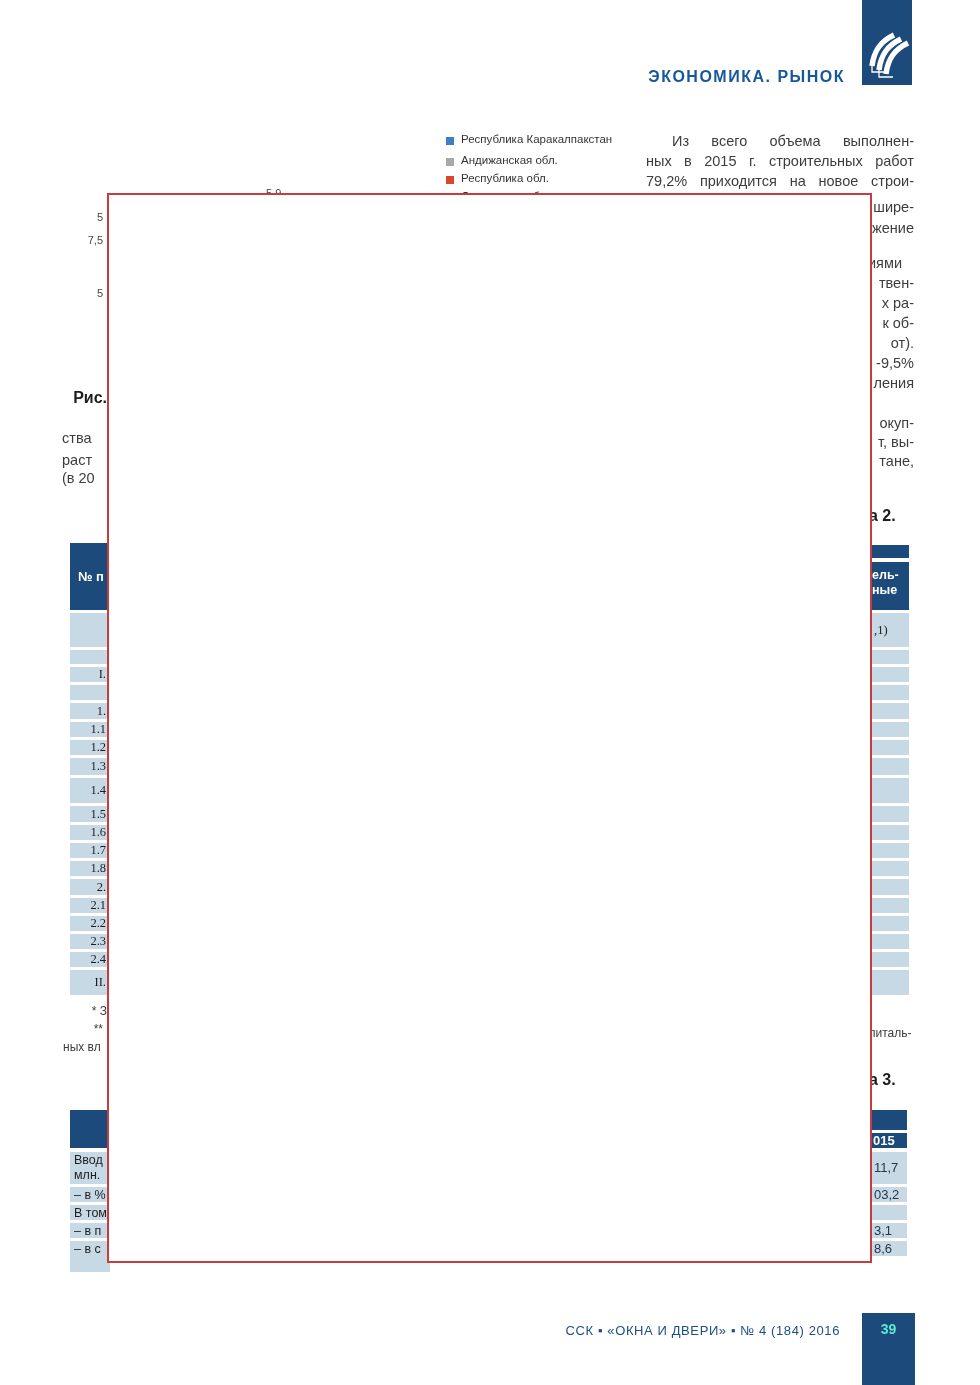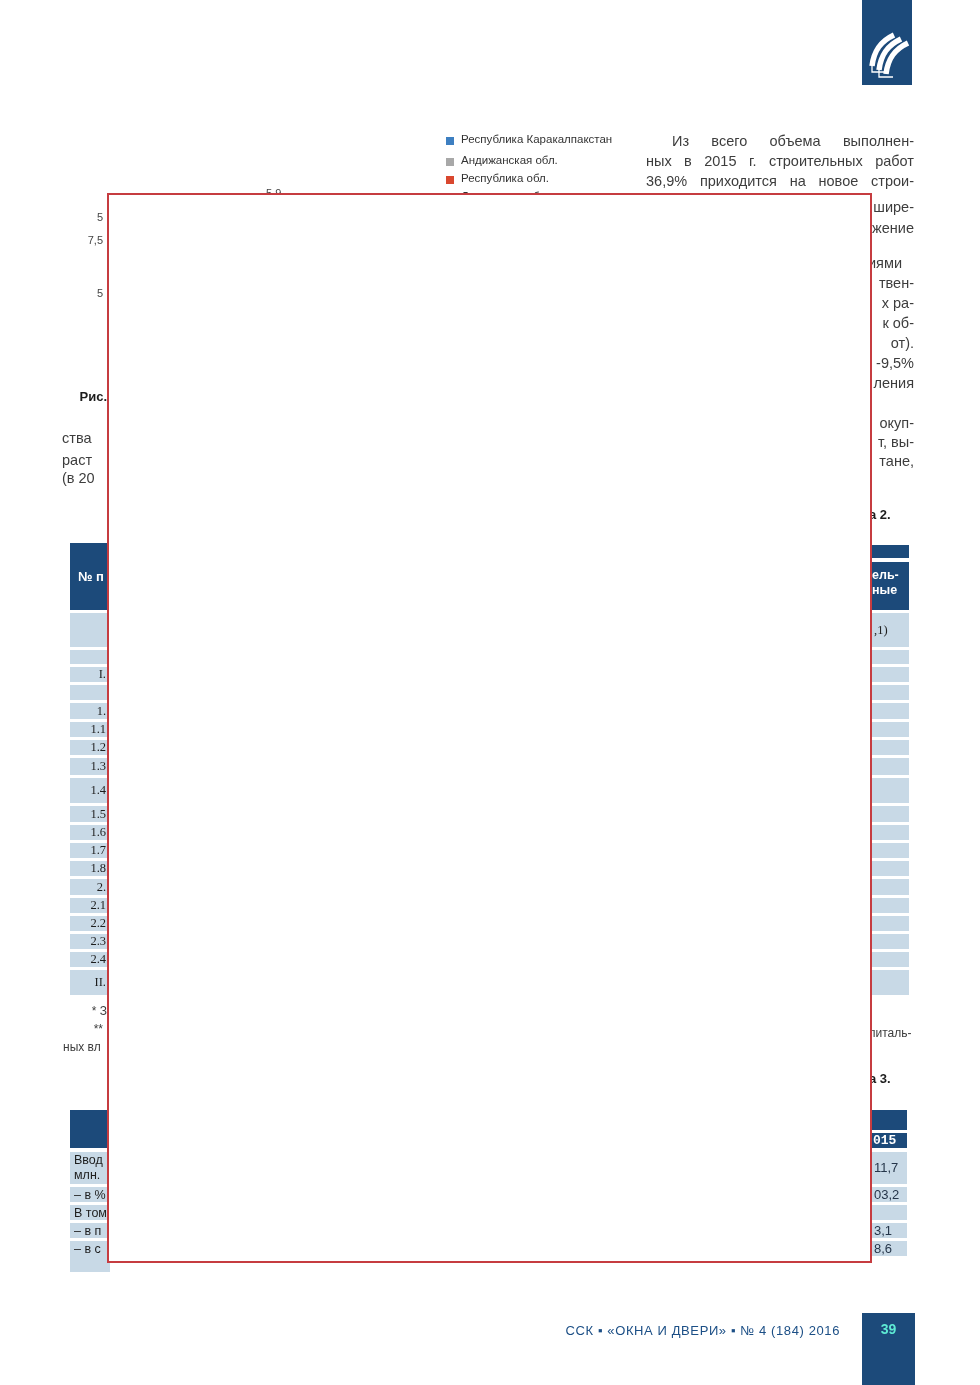--- a/index.html
+++ b/index.html
@@ -3,59 +3,60 @@
 <meta charset="utf-8">
 <style>
   html,body{margin:0;padding:0;background:#888;}
   .page{position:relative;width:980px;height:1385px;background:#ffffff;
         font-family:"Liberation Sans",sans-serif;overflow:hidden;margin:0 auto;}
   .abs{position:absolute;}
   .frag{position:absolute;color:#3d3d3d;white-space:nowrap;}
   .body{font-size:14.5px;}
   .small{font-size:11px;color:#444;}
   .foot{font-size:12px;color:#3d3d3d;}
-  .cap{font-weight:bold;font-size:13px;color:#1d1d1d;}
+  .cap{font-weight:bold;font-size:16px;color:#1d1d1d;}
   .navybg{background:#1c4a7a;}
   .cell{background:#c8d9e6;margin-bottom:3px;overflow:hidden;box-sizing:border-box;}
   #overlay{position:absolute;left:107px;top:193px;width:765px;height:1070px;
            background:#ffffff;border:2px solid #c63c40;box-sizing:border-box;z-index:5;}
   #section-title{left:500px;top:68px;width:345px;text-align:right;letter-spacing:1.5px;
            font-weight:bold;font-size:16px;color:#17589a;}
   #footer-line{left:500px;top:1323px;width:340px;text-align:right;font-size:13px;
            letter-spacing:0.6px;color:#1c4f86;}
   #page-block{left:862px;top:1313px;width:53px;height:72px;text-align:center;}
   #page-num{margin-top:8px;color:#5eead4;font-weight:bold;font-size:14px;}
   #logo{left:862px;top:0;width:50px;height:85px;}
 </style>
 </head>
 <body>
 
 <div class="page">
 
+  <div id="section-title" class="abs">ЭКОНОМИКА. РЫНОК</div>
 
   <div id="logo" class="abs navybg">
     <svg width="50" height="85" viewBox="0 0 50 85">
       <g fill="none" stroke="#ffffff">
         <path d="M10 66 C12 50 19 41 32 35" stroke-width="5.5"></path>
         <path d="M17 70 C19 54 26 45 39 39" stroke-width="5.5"></path>
         <path d="M24 74 C26 58 33 49 46 43" stroke-width="5.5"></path>
         <path d="M10 64 L10 72 L24 72" stroke-width="1.3"></path>
         <path d="M17 68 L17 77 L31 77" stroke-width="1.3"></path>
       </g>
     </svg>
   </div>
 
   <div id="pg">
       <div class="frag" style="left: 446px; top: 131px; height: 16px;"><div style="position: static; display: inline-block; width: 8px; height: 8px; background: rgb(61, 127, 193); margin-right: 7px;"></div><div style="position: static; display: inline-block; font-size: 11.5px; color: rgb(51, 51, 51); vertical-align: 2px;">Республика Каракалпакстан</div></div>
       <div class="frag" style="left: 446px; top: 152px; height: 16px;"><div style="position: static; display: inline-block; width: 8px; height: 8px; background: rgb(168, 168, 168); margin-right: 7px;"></div><div style="position: static; display: inline-block; font-size: 11.5px; color: rgb(51, 51, 51); vertical-align: 2px; text-align: center;">Андижанская обл.</div></div>
       <div class="frag" style="left: 446px; top: 170px; height: 16px;"><div style="position: static; display: inline-block; width: 8px; height: 8px; background: rgb(217, 71, 47); margin-right: 7px;"></div><div style="position: static; display: inline-block; font-size: 11.5px; color: rgb(51, 51, 51); vertical-align: 2px;">Республика обл.</div></div>
       <div class="frag" style="left: 446px; top: 188px; height: 16px;"><div style="position: static; display: inline-block; width: 8px; height: 8px; background: rgb(74, 154, 208); margin-right: 7px;"></div><div style="position: static; display: inline-block; font-size: 11.5px; color: rgb(51, 51, 51); vertical-align: 2px;">Джизакская обл.</div></div>
       <div class="frag body" style="left: 646px; top: 133px; width: 242px; margin-left: 26px; text-align: justify; text-align-last: justify;">Из всего объема выполнен-</div>
       <div class="frag body" style="left: 646px; top: 153px; width: 268px; text-align: justify; text-align-last: justify;">ных в 2015 г. строительных работ</div>
-      <div class="frag body" style="left: 646px; top: 173px; width: 268px; text-align: justify; text-align-last: justify;">36,9% приходится на новое строи-</div>
+      <div class="frag body" style="left: 646px; top: 173px; width: 268px; text-align: justify; text-align-last: justify;">79,2% приходится на новое строи-</div>
       <div class="frag body" style="left: 868px; top: 199px; width: 46px; text-align: right;">шире-</div>
       <div class="frag body" style="left: 868px; top: 220px; width: 46px; text-align: right;">жение</div>
       <div class="frag body" style="left: 868px; top: 255px; width: 46px; text-align: left;">иями</div>
       <div class="frag body" style="left: 868px; top: 275px; width: 46px; text-align: right;">твен-</div>
       <div class="frag body" style="left: 868px; top: 295px; width: 46px; text-align: right;">х ра-</div>
       <div class="frag body" style="left: 868px; top: 315px; width: 46px; text-align: right;">к об-</div>
       <div class="frag body" style="left: 868px; top: 335px; width: 46px; text-align: right;">от).</div>
       <div class="frag body" style="left: 868px; top: 355px; width: 46px; text-align: right;">-9,5%</div>
       <div class="frag body" style="left: 868px; top: 375px; width: 46px; text-align: right;">ления</div>
       <div class="frag body" style="left: 868px; top: 415px; width: 46px; text-align: right;">окуп-</div>
@@ -120,21 +121,21 @@
         <div class="cell" style="height: 15px; line-height: 15px; padding-left: 19px; font-family: &quot;Liberation Serif&quot;, serif; font-size: 12.5px; color: rgb(29, 29, 29);"></div>
         <div class="cell" style="height: 16px; line-height: 16px; padding-left: 19px; font-family: &quot;Liberation Serif&quot;, serif; font-size: 12.5px; color: rgb(29, 29, 29);"></div>
         <div class="cell" style="height: 15px; line-height: 15px; padding-left: 19px; font-family: &quot;Liberation Serif&quot;, serif; font-size: 12.5px; color: rgb(29, 29, 29);"></div>
         <div class="cell" style="height: 15px; line-height: 15px; padding-left: 19px; font-family: &quot;Liberation Serif&quot;, serif; font-size: 12.5px; color: rgb(29, 29, 29);"></div>
         <div class="cell" style="height: 15px; line-height: 15px; padding-left: 19px; font-family: &quot;Liberation Serif&quot;, serif; font-size: 12.5px; color: rgb(29, 29, 29);"></div>
         <div class="cell" style="height: 15px; line-height: 15px; padding-left: 19px; font-family: &quot;Liberation Serif&quot;, serif; font-size: 12.5px; color: rgb(29, 29, 29);"></div>
         <div class="cell" style="height: 25px; line-height: 25px; padding-left: 19px; font-family: &quot;Liberation Serif&quot;, serif; font-size: 12.5px; color: rgb(29, 29, 29);"></div>
       </div>
       <div class="abs navybg" style="left: 70px; top: 1110px; width: 72px; height: 38px;"></div>
       <div class="abs navybg" style="left: 855px; top: 1110px; width: 52px; height: 20px;"></div>
-      <div class="abs navybg" style="left: 855px; top: 1133px; width: 52px; height: 15px; font-family: Liberation Mono, monospace;">
+      <div class="abs navybg" style="left: 855px; top: 1133px; width: 52px; height: 15px;">
         <div style="position: absolute; left: 18px; top: 0px; line-height: 15px; color: rgb(255, 255, 255); font-weight: bold; font-size: 13px;">015</div>
       </div>
       <div class="abs" style="left: 70px; top: 1152px; width: 40px;">
         <div class="cell" style="height: 32px; padding: 1px 0px 0px 4px; font-size: 12.5px; line-height: 15px; color: rgb(29, 29, 29); white-space: nowrap;">
           <div style="position: static;">Ввод</div>
           <div style="position: static;">млн.</div>
         </div>
         <div class="cell" style="height: 15px; padding: 1px 0px 0px 4px; font-size: 12.5px; line-height: 15px; color: rgb(29, 29, 29); white-space: nowrap;">
           <div style="position: static;">– в %</div>
         </div>

